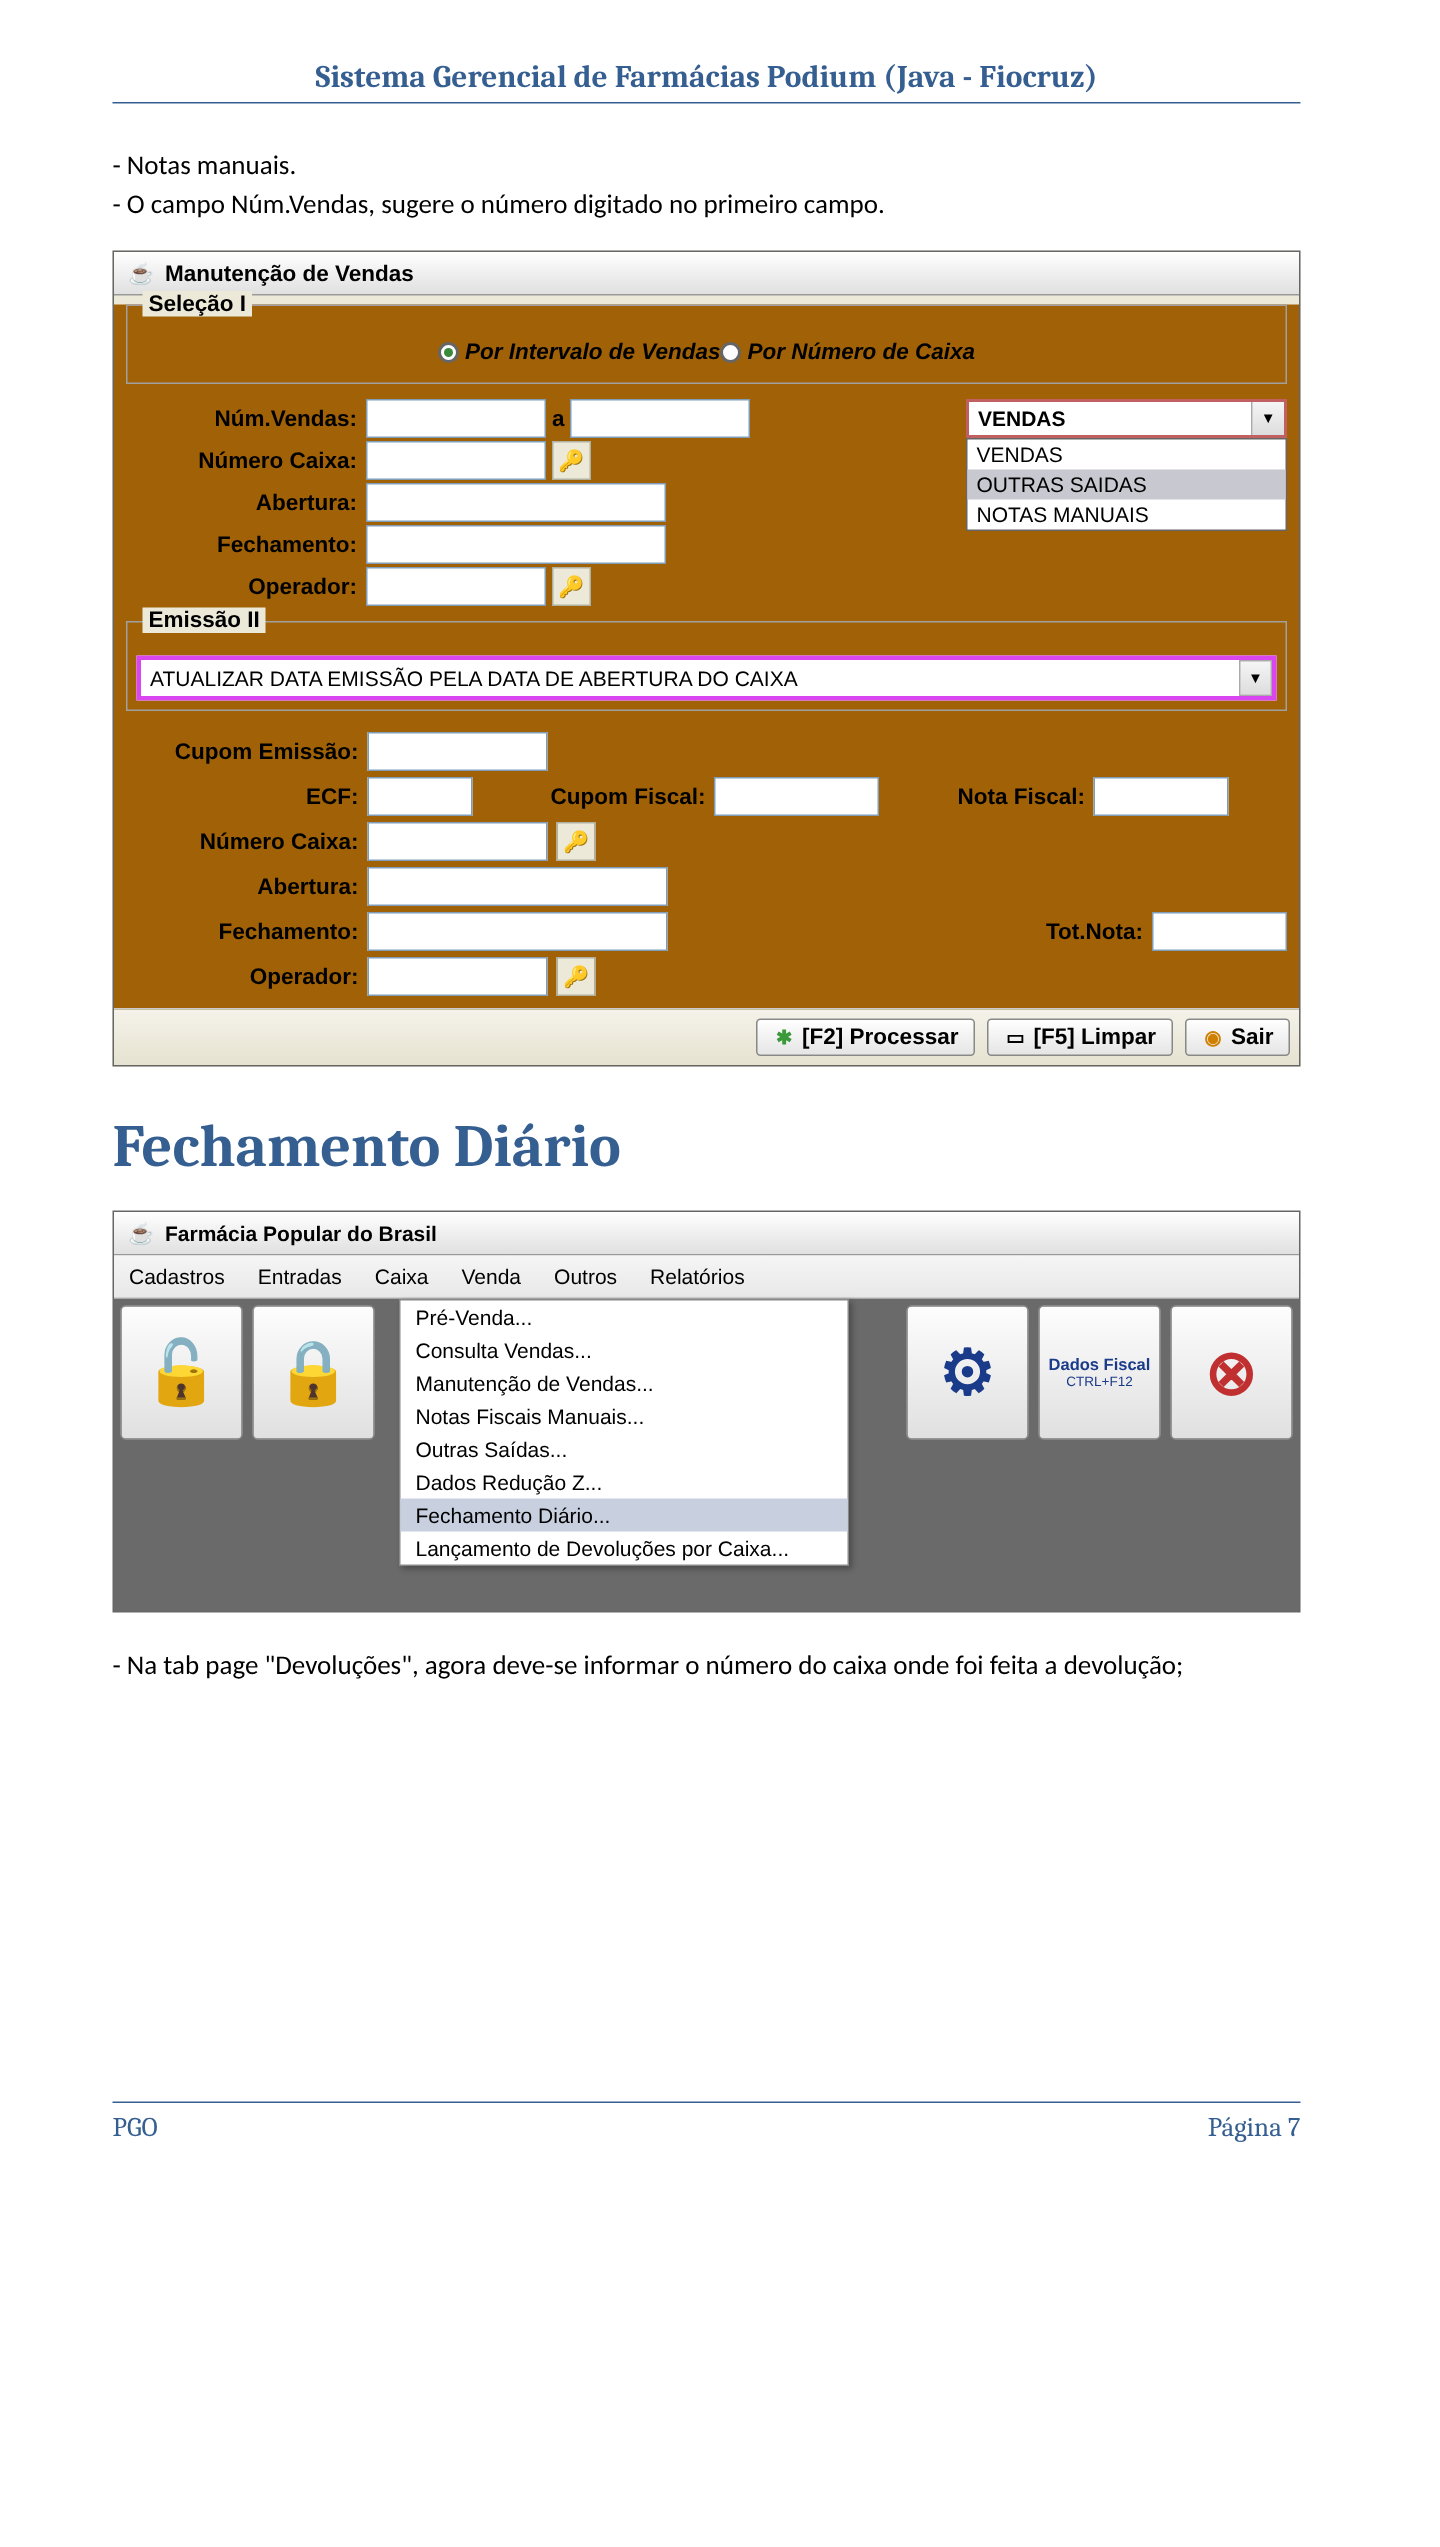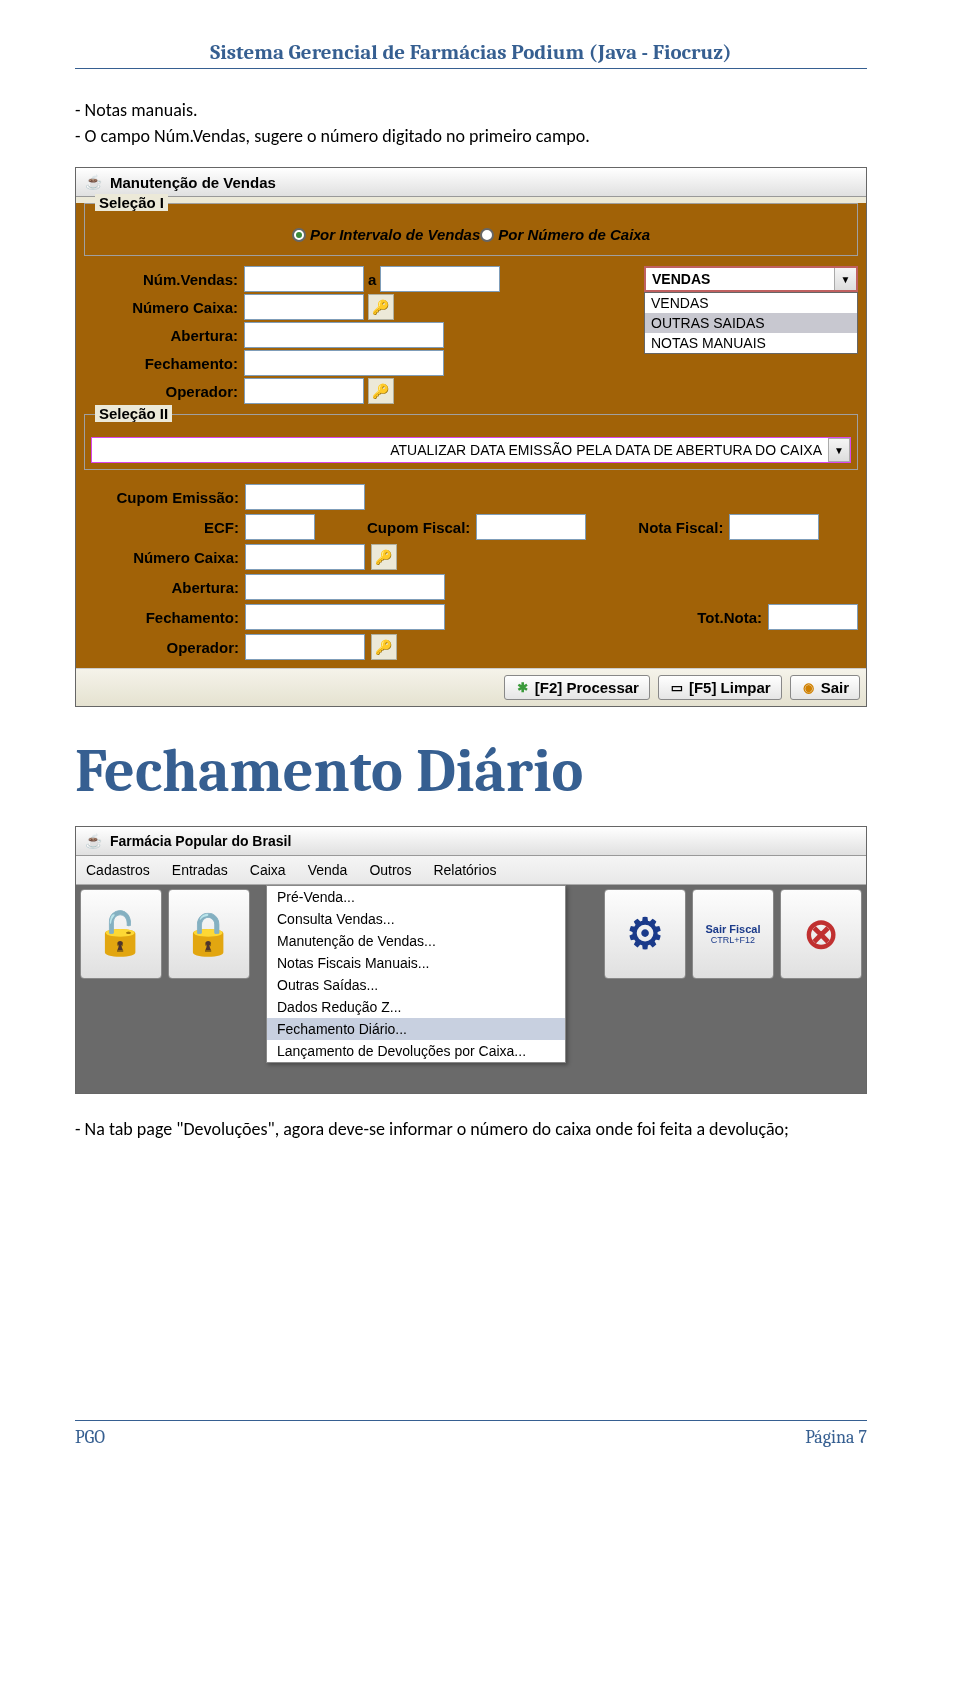--- a/index.html
+++ b/index.html
@@ -28,29 +28,29 @@
 .combo { position: relative; }
 .combo-field { display: flex; border: 2px solid #c06060; background: #fff; }
 .combo-field .cval { flex: 1; padding: 3px 6px; font-weight: bold; font-size: 14px; }
 .combo-arrow { width: 22px; background: linear-gradient(#f5f5f5,#ddd); border-left: 1px solid #aaa; display: flex; align-items: center; justify-content: center; font-size: 10px; }
 .combo-list { border: 1px solid #666; background: #fff; font-size: 14px; }
 .combo-list .opt { padding: 2px 6px; }
 .combo-list .opt.sel { background: #c8c8d0; }
 .upper { display: flex; align-items: flex-start; }
 .upper .left { flex: 1; }
 .upper .right { width: 230px; padding: 4px 8px; }
-.sel2-combo { display: flex; border: 1px solid #d946ef; background: #fff; margin-top: 4px; text-align: right; }
+.sel2-combo { display: flex; border: 3px solid #d946ef; background: #fff; margin-top: 4px; }
 .sel2-combo .cval { flex: 1; padding: 4px 6px; font-size: 14px; }
 .form-grid2 { padding: 4px 8px; font-weight: bold; }
 .fg2-row { display: flex; align-items: center; gap: 6px; margin: 4px 0; }
 .fg2-row .lbl2 { text-align: right; width: 155px; }
 .btn-bar { display: flex; justify-content: flex-end; gap: 8px; padding: 6px; background: linear-gradient(#f5f3ea,#e5e2d0); border-top: 1px solid #ccc; }
 .jbtn { display: flex; align-items: center; gap: 4px; background: linear-gradient(#fff,#e5e5e5); border: 1px solid #888; border-radius: 3px; padding: 3px 10px; font-weight: bold; font-size: 15px; font-family: Tahoma, sans-serif; }
 .jbtn .ic { width: 16px; height: 16px; display: inline-flex; align-items: center; justify-content: center; font-size: 13px; }
-.section-title { color: #365f91; font-size: 60px; font-family: Cambria, Georgia, serif; margin: 30px 0 20px 0; }
+.section-title { color: #365f91; font-size: 40px; font-family: Cambria, Georgia, serif; margin: 30px 0 20px 0; }
 .shot2 { border: 1px solid #666; font-family: Tahoma, sans-serif; font-size: 14px; }
 .menubar { display: flex; background: linear-gradient(#f5f5f5,#e8e8e8); padding: 4px 6px; gap: 14px; border-bottom: 1px solid #aaa; }
 .menubar .mitem { padding: 2px 4px; }
 .toolbar2 { display: flex; background: #6a6a6a; padding: 4px; gap: 6px; align-items: flex-start; height: 98px; position: relative; }
 .tbtn { width: 82px; height: 90px; background: linear-gradient(#fdfdfd,#e0e0e0); border: 1px solid #888; border-radius: 4px; display: flex; flex-direction: column; align-items: center; justify-content: center; font-size: 11px; font-weight: bold; color: #1a3a8a; }
 .tbtn .big { font-size: 42px; line-height: 1; }
 .dropdown { position: absolute; left: 190px; top: 0; width: 300px; background: #fff; border: 1px solid #888; box-shadow: 2px 2px 4px rgba(0,0,0,0.3); font-size: 14px; z-index: 5; }
 .dropdown .dopt { padding: 3px 10px; }
 .dropdown .dopt.hl { background: #c8d0e0; }
 .footer { display: flex; justify-content: space-between; margin-top: 280px; border-top: 1px solid #365f91; padding-top: 6px; color: #365f91; font-family: Cambria, Georgia, serif; font-size: 18px; }
@@ -127,21 +127,21 @@
             <div class="combo-list">
               <div class="opt">VENDAS</div>
               <div class="opt sel">OUTRAS SAIDAS</div>
               <div class="opt">NOTAS MANUAIS</div>
             </div>
           </div>
         </div>
       </div>
 
       <div class="fieldset">
-        <span class="legend">Seleção II</span>
+        <span class="legend">Emissão II</span>
         <div class="sel2-combo">
           <div class="cval">ATUALIZAR DATA EMISSÃO PELA DATA DE ABERTURA DO CAIXA</div>
           <div class="combo-arrow" style="border:1px solid #aaa">▼</div>
         </div>
       </div>
 
       <div class="form-grid2">
         <div class="fg2-row">
           <div class="lbl2">Cupom Emissão:</div>
           <div class="inp sm"></div>
@@ -226,21 +226,21 @@
         <div class="dopt">Outras Saídas...</div>
         <div class="dopt">Dados Redução Z...</div>
         <div class="dopt hl">Fechamento Diário...</div>
         <div class="dopt">Lançamento de Devoluções por Caixa...</div>
       </div>
       <div style="flex:1"></div>
       <div class="tbtn">
           <span class="big">⚙</span>
         </div>
       <div class="tbtn">
-        <span>Sair Fiscal</span>
+        <span>Dados Fiscal</span>
         <span style="font-size:9px;font-weight:normal">CTRL+F12</span>
       </div>
       <div class="tbtn">
           <span class="big ic-red">⊗</span>
         </div>
     </div>
     <div style="background:#6a6a6a;height:110px"></div>
   </div>
 
   <p class="body-text" style="margin-top:24px">- Na tab page "Devoluções", agora deve-se informar o número do caixa onde foi feita a devolução;</p>

